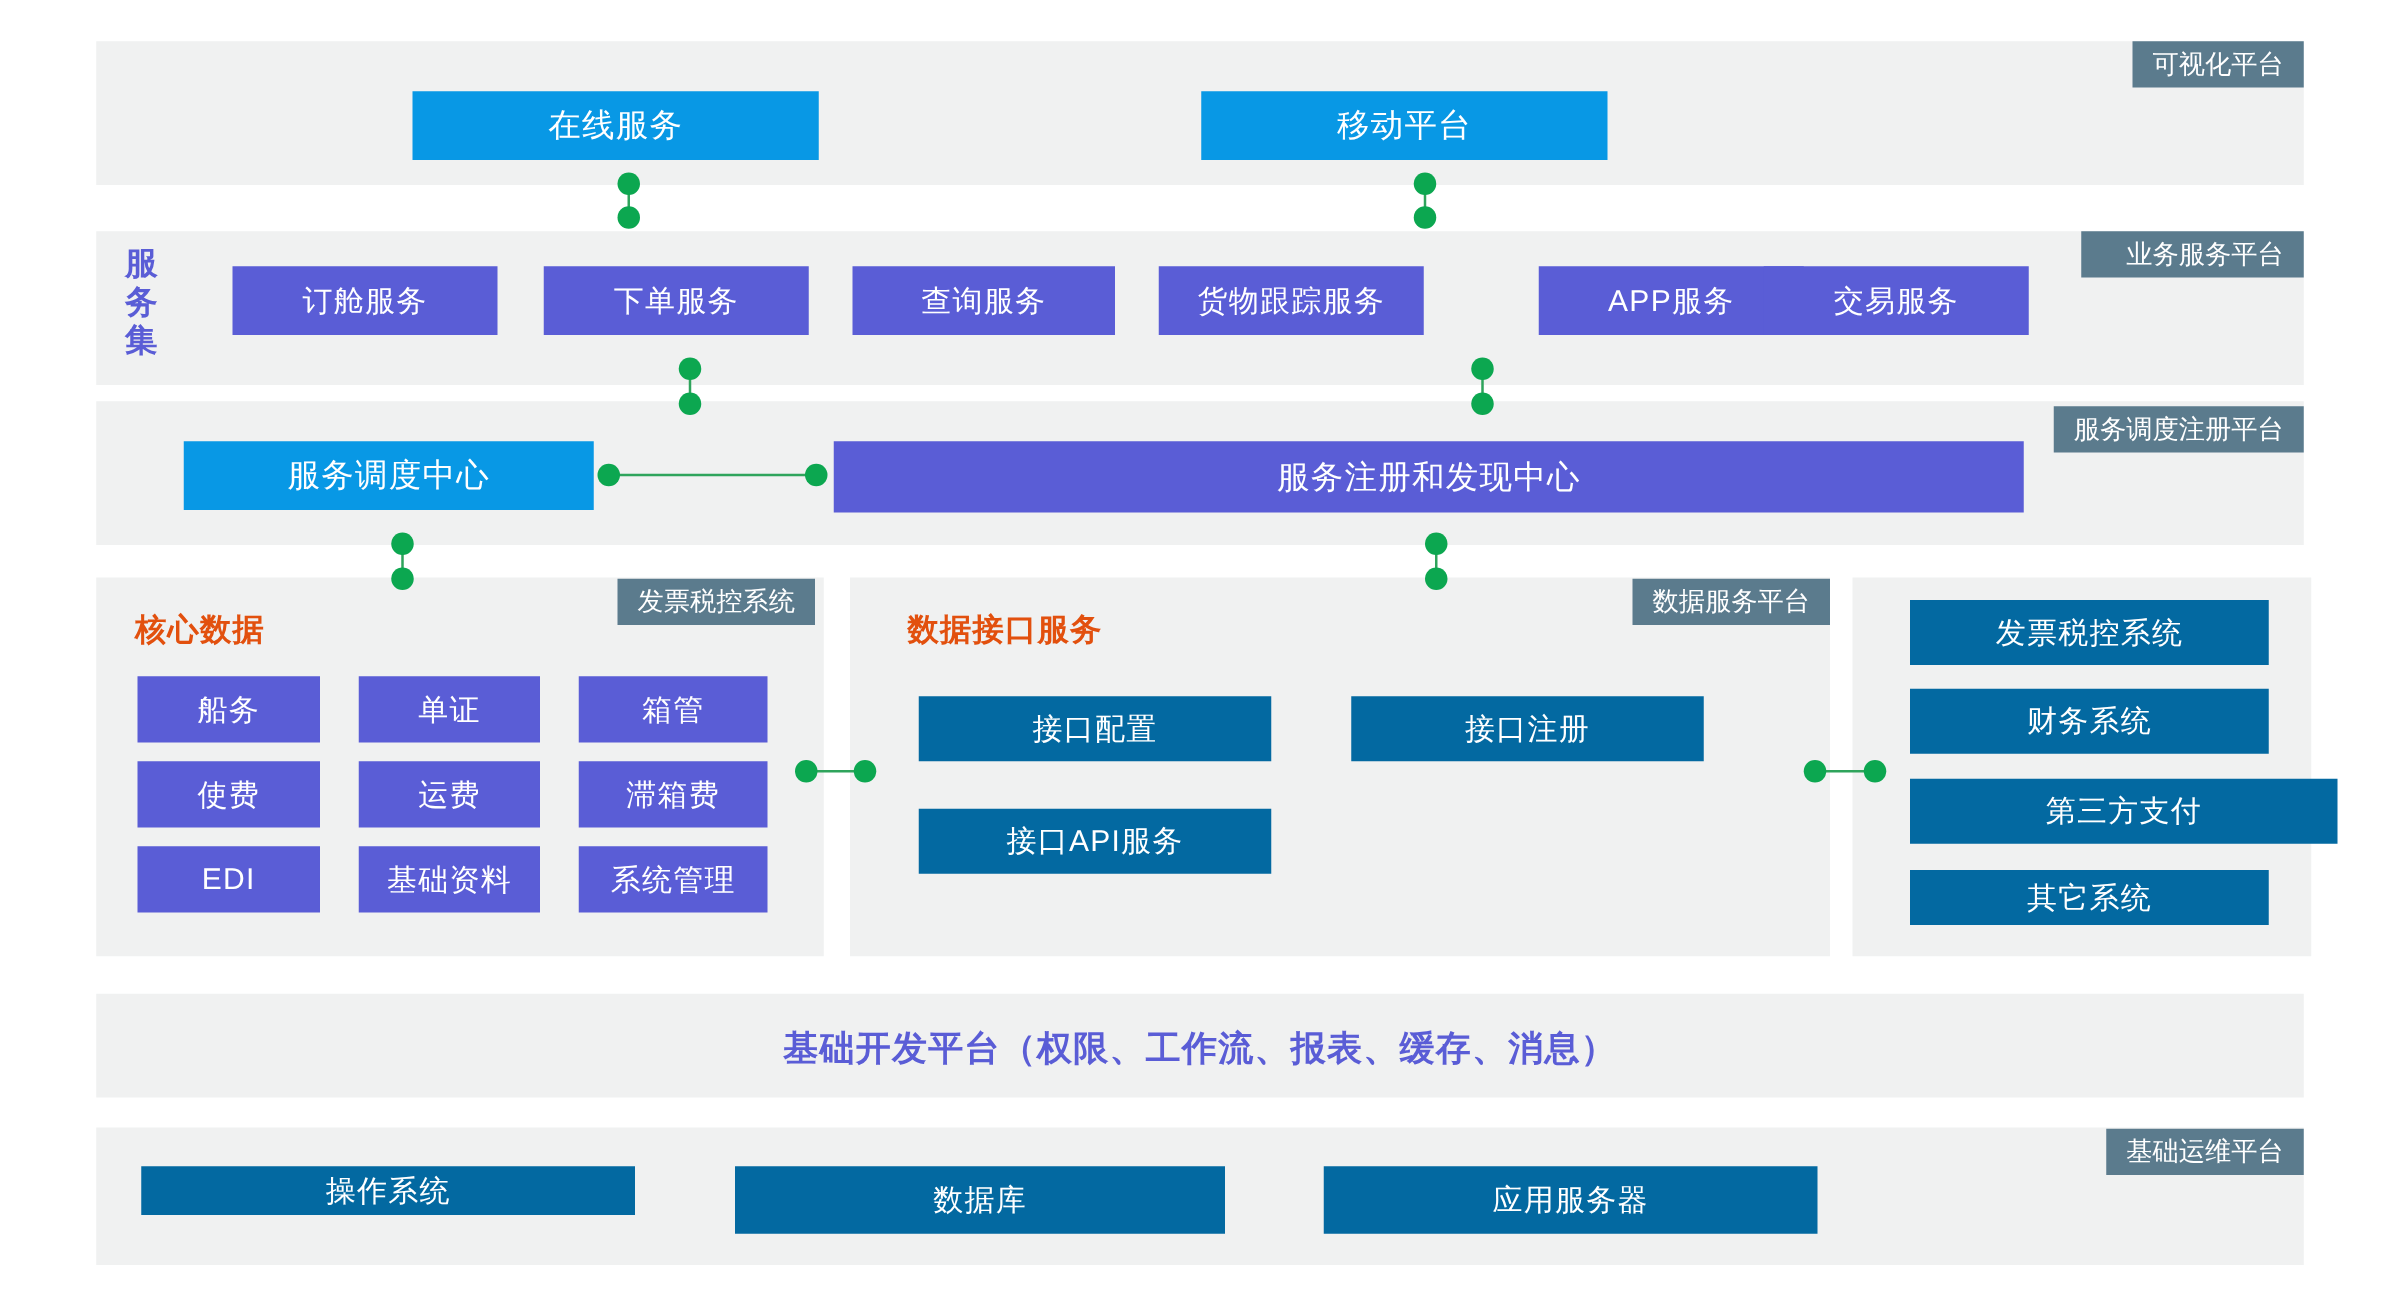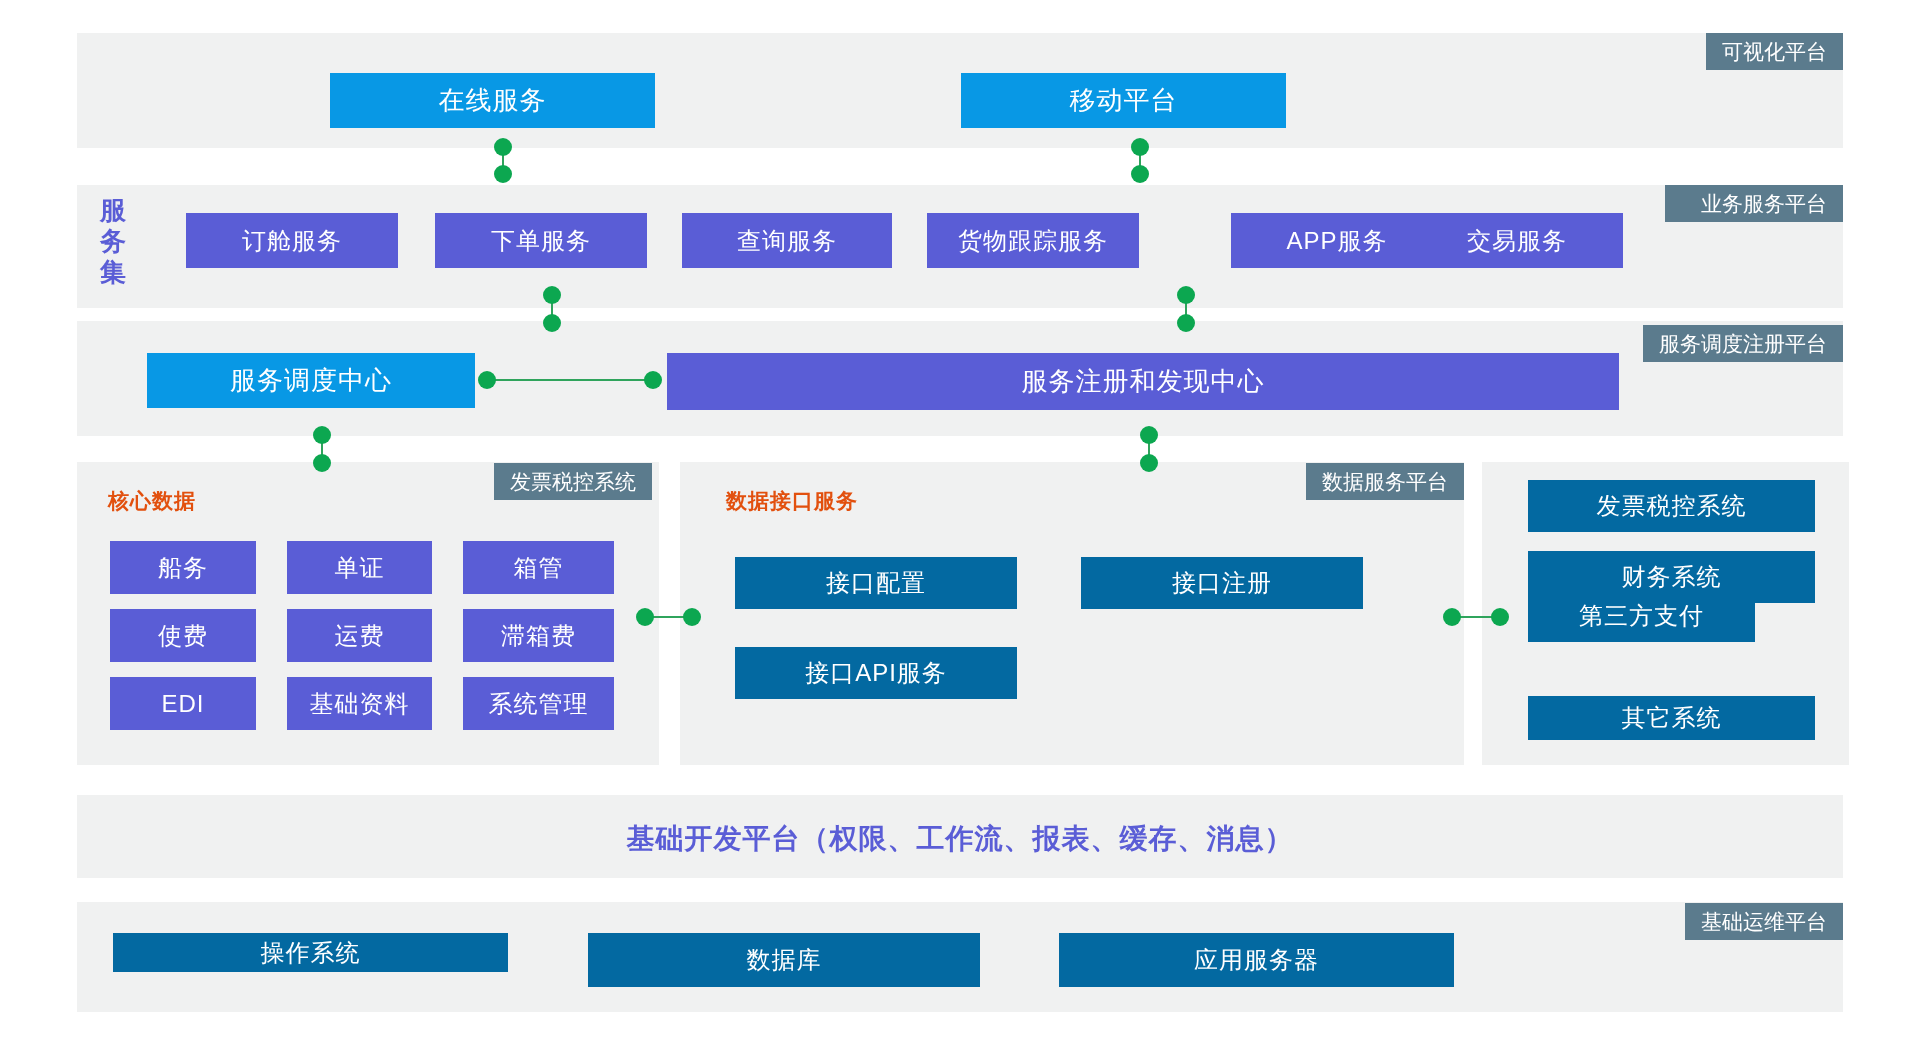--- a/index.html
+++ b/index.html
@@ -7,21 +7,21 @@
   .stage{position:relative;width:1920px;height:1040px;background:#ffffff;overflow:hidden;}
   .panel{position:absolute;background:#f0f1f1;}
   .node{position:absolute;display:flex;align-items:center;justify-content:center;
         color:#ffffff;font-size:24px;letter-spacing:1px;}
   .node.big{font-size:26px;}
   .blue{background:#0898e5;}
   .purple{background:#5a5dd6;}
   .teal{background:#0369a1;}
   .badge{position:absolute;background:#5b7b8d;color:#ffffff;font-size:21px;
          height:37px;line-height:37px;padding:0 16px;text-align:center;white-space:nowrap;}
-  .heading{position:absolute;color:#e2500e;font-size:21px;font-weight:bold;letter-spacing:1px;}
+  .heading{position:absolute;color:#e2500e;font-size:25px;font-weight:bold;letter-spacing:1px;}
   .vtext{position:absolute;color:#5a5dd6;font-size:26px;font-weight:bold;width:28px;
          line-height:31px;word-break:break-all;text-align:center;}
   .devtitle{position:absolute;width:100%;text-align:center;color:#5a5dd6;
             font-size:28px;font-weight:bold;letter-spacing:1px;}
   .dot{position:absolute;width:18px;height:18px;border-radius:50%;background:#0ca750;}
   .cline{position:absolute;background:#2fa45c;}
 </style>
 </head>
 <body>
 
@@ -68,21 +68,21 @@
     <div class="badge" style="right:0;top:1px;">数据服务平台</div>
     <div class="heading" style="left:46px;top:25px;">数据接口服务</div>
   </div>
   <div class="node teal" style="left:735px;top:557px;width:282px;height:52px;">接口配置</div>
   <div class="node teal" style="left:1081px;top:557px;width:282px;height:52px;">接口注册</div>
   <div class="node teal" style="left:735px;top:647px;width:282px;height:52px;">接口API服务</div>
 
   <div class="panel" style="left:1482px;top:462px;width:367px;height:303px;"></div>
   <div class="node teal" style="left:1528px;top:480px;width:287px;height:52px;">发票税控系统</div>
   <div class="node teal" style="left:1528px;top:551px;width:287px;height:52px;">财务系统</div>
-  <div class="node teal" style="left:1528px;top:590px;width:227px;height:52px;">第三方支付</div>
+  <div class="node teal" style="left:1528px;top:623px;width:342px;height:52px;">第三方支付</div>
   <div class="node teal" style="left:1528px;top:696px;width:287px;height:44px;">其它系统</div>
 
   <div class="panel" style="left:77px;top:795px;width:1766px;height:83px;">
     <div class="devtitle" style="top:25px;">基础开发平台（权限、工作流、报表、缓存、消息）</div>
   </div>
 
   <div class="panel" style="left:77px;top:902px;width:1766px;height:110px;">
     <div class="badge" style="right:0;top:1px;">基础运维平台</div>
   </div>
   <div class="node teal" style="left:113px;top:933px;width:395px;height:39px;">操作系统</div>

